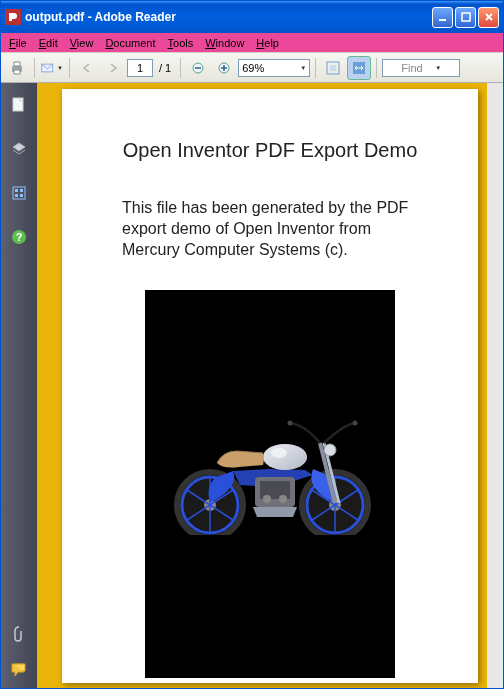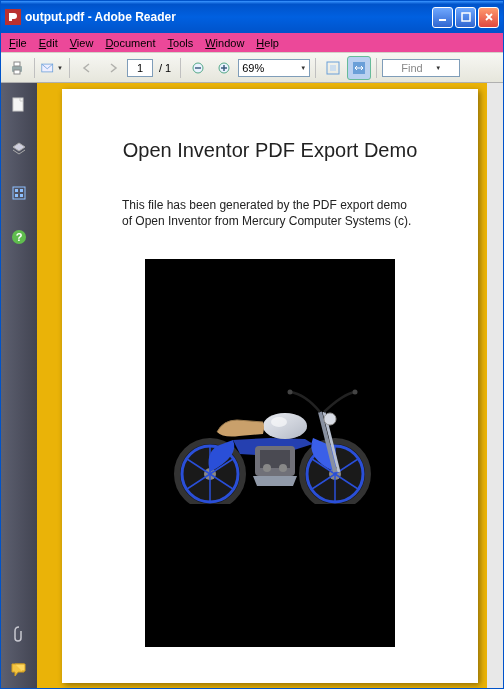--- a/index.html
+++ b/index.html
@@ -21,21 +21,21 @@
 .page-total { font-size: 11px; padding: 0 4px; }
 .zoom-box { width: 72px; height: 18px; font-size: 11px; border: 1px solid #7f9db9; display: flex; align-items: center; padding: 0 3px; background: white; }
 .find-box { width: 78px; height: 18px; font-size: 11px; border: 1px solid #7f9db9; padding: 0 18px; color: #888; background: white; display:flex; align-items:center; }
 .content-area { display: flex; height: calc(100% - 78px); }
 .sidebar { width: 36px; background: linear-gradient(to right, #5d6070, #424452); display: flex; flex-direction: column; align-items: center; padding-top: 10px; gap: 20px; }
 .sidebar-btn { width: 24px; height: 24px; display: flex; align-items: center; justify-content: center; cursor: pointer; color: #e0e0e0; }
 .sidebar-bottom { margin-top: auto; padding-bottom: 10px; display: flex; flex-direction: column; gap: 12px; align-items: center; }
 .doc-area { flex: 1; background: #eab308; display: flex; justify-content: center; overflow: auto; padding: 6px; position: relative; }
 .page { width: 416px; height: 594px; background: white; box-shadow: 2px 2px 6px rgba(0,0,0,0.4); padding: 50px 30px 20px 30px; position: relative; }
 .page-title { font-size: 20px; font-family: Arial; text-align: center; margin-bottom: 36px; color: #222; }
-.page-body { font-size: 12px; color: #222; line-height: 1.3; margin-bottom: 30px; padding: 0 30px; }
+.page-body { font-size: 16px; color: #222; line-height: 1.3; margin-bottom: 30px; padding: 0 30px; }
 .render-box { width: 250px; height: 388px; background: #000; margin: 0 auto; position: relative; overflow: hidden; }
 .motorcycle { position: absolute; top: 105px; left: 10px; width: 230px; }
 .scrollbar-v { position: absolute; right: 0; top: 0; bottom: 0; width: 16px; background: #e8e8e8; }
 .dropdown-arrow { font-size: 6px; margin-left: 2px; color: #333; }
 svg { display: block; }
 </style>
 </head>
 <body>
 
 <div class="titlebar">

